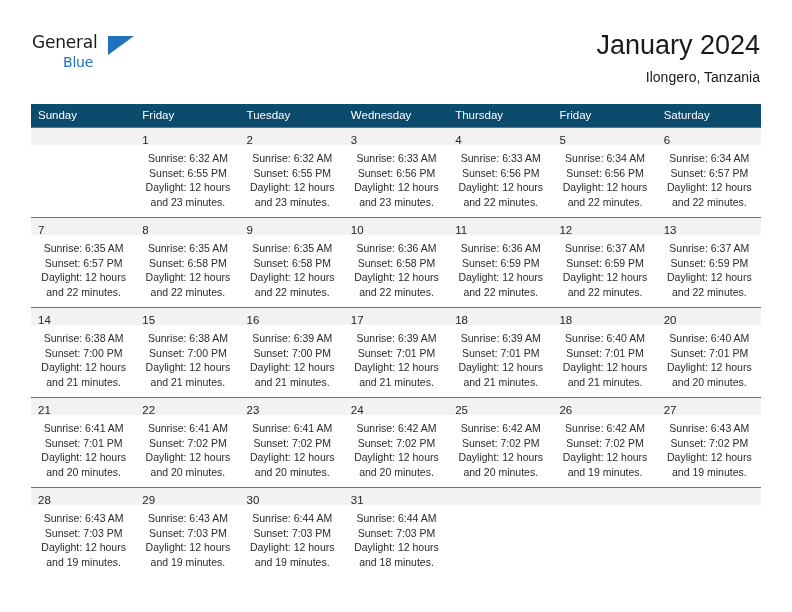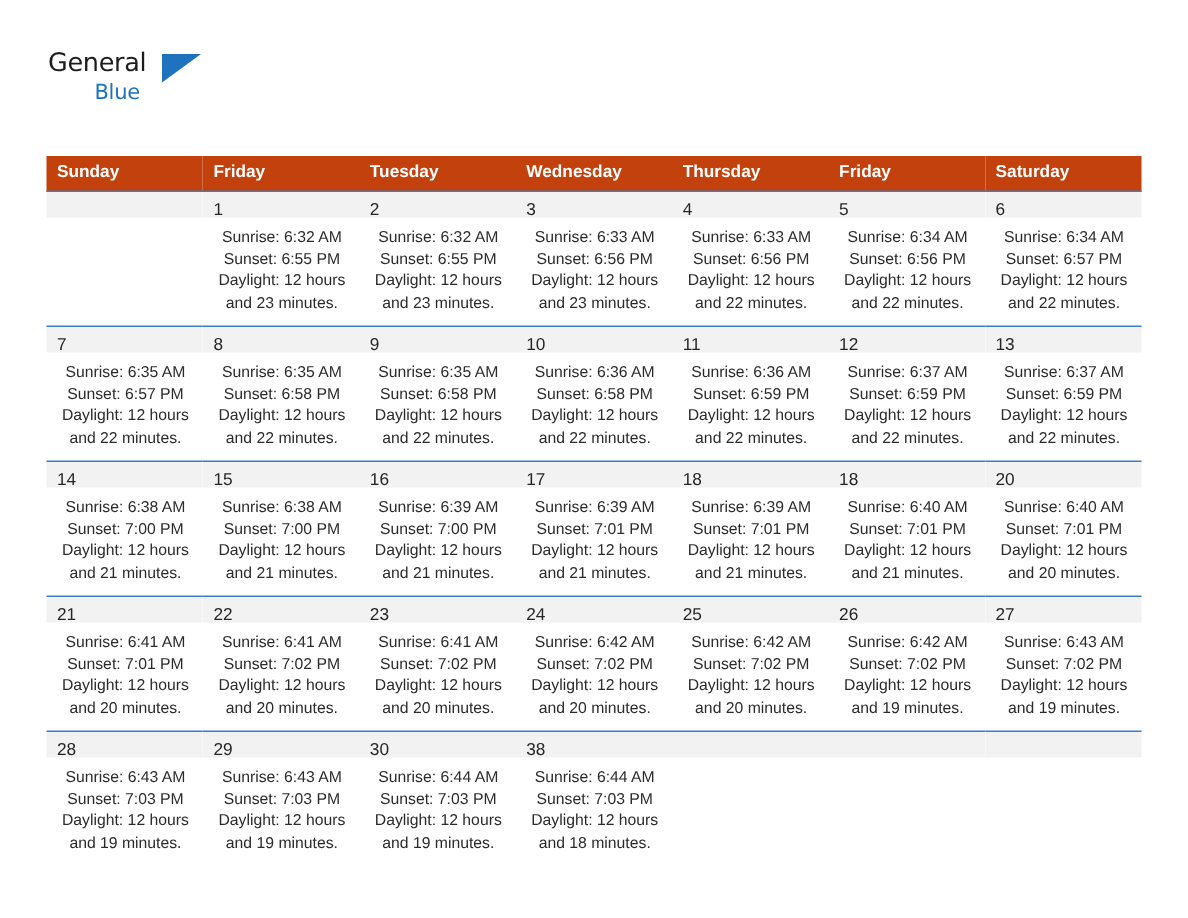--- a/index.html
+++ b/index.html
@@ -94,24 +94,24 @@
   .calendar {
     position: absolute;
     left: 31px;
     top: 104px;
     width: 730px;
     border-collapse: collapse;
     table-layout: fixed;
   }
 
   .dow-row th {
-    background: #c2410c;
+    background: #0c4a6e;
     color: #ffffff;
     font-size: 11.5px;
-    font-weight: 700;
+    font-weight: 400;
     text-align: left;
     padding: 5px 0 6px 7px;
     height: 11px;
     border: none;
   }
 
   .week {
     height: 90px;
   }
 
@@ -159,20 +159,24 @@
 <div class="page">
 
   <div class="header">
 
     <div class="logo">
       <span class="logo-general">General</span>
       <span class="logo-tri"></span>
       <span class="logo-blue">Blue</span>
     </div>
 
+    <div class="title-block">
+      <div class="title">January 2024</div>
+      <div class="subtitle">Ilongero, Tanzania</div>
+    </div>
 
   </div>
 
   <table class="calendar">
     <thead>
       <tr class="dow-row">
         <th>Sunday</th>
         <th>Friday</th>
         <th>Tuesday</th>
         <th>Wednesday</th>
@@ -459,21 +463,21 @@
           <td class="cell">
             <div class="daynum-band"><span class="daynum">30</span></div>
             <div class="cell-body">
               <div class="line">Sunrise: 6:44 AM</div>
               <div class="line">Sunset: 7:03 PM</div>
               <div class="line">Daylight: 12 hours</div>
               <div class="line">and 19 minutes.</div>
             </div>
           </td>
           <td class="cell">
-            <div class="daynum-band"><span class="daynum">38</span></div>
+            <div class="daynum-band"><span class="daynum">31</span></div>
             <div class="cell-body">
               <div class="line">Sunrise: 6:44 AM</div>
               <div class="line">Sunset: 7:03 PM</div>
               <div class="line">Daylight: 12 hours</div>
               <div class="line">and 18 minutes.</div>
             </div>
           </td>
           <td class="cell empty">
             <div class="daynum-band"><span class="daynum"></span></div>
             <div class="cell-body"></div>

